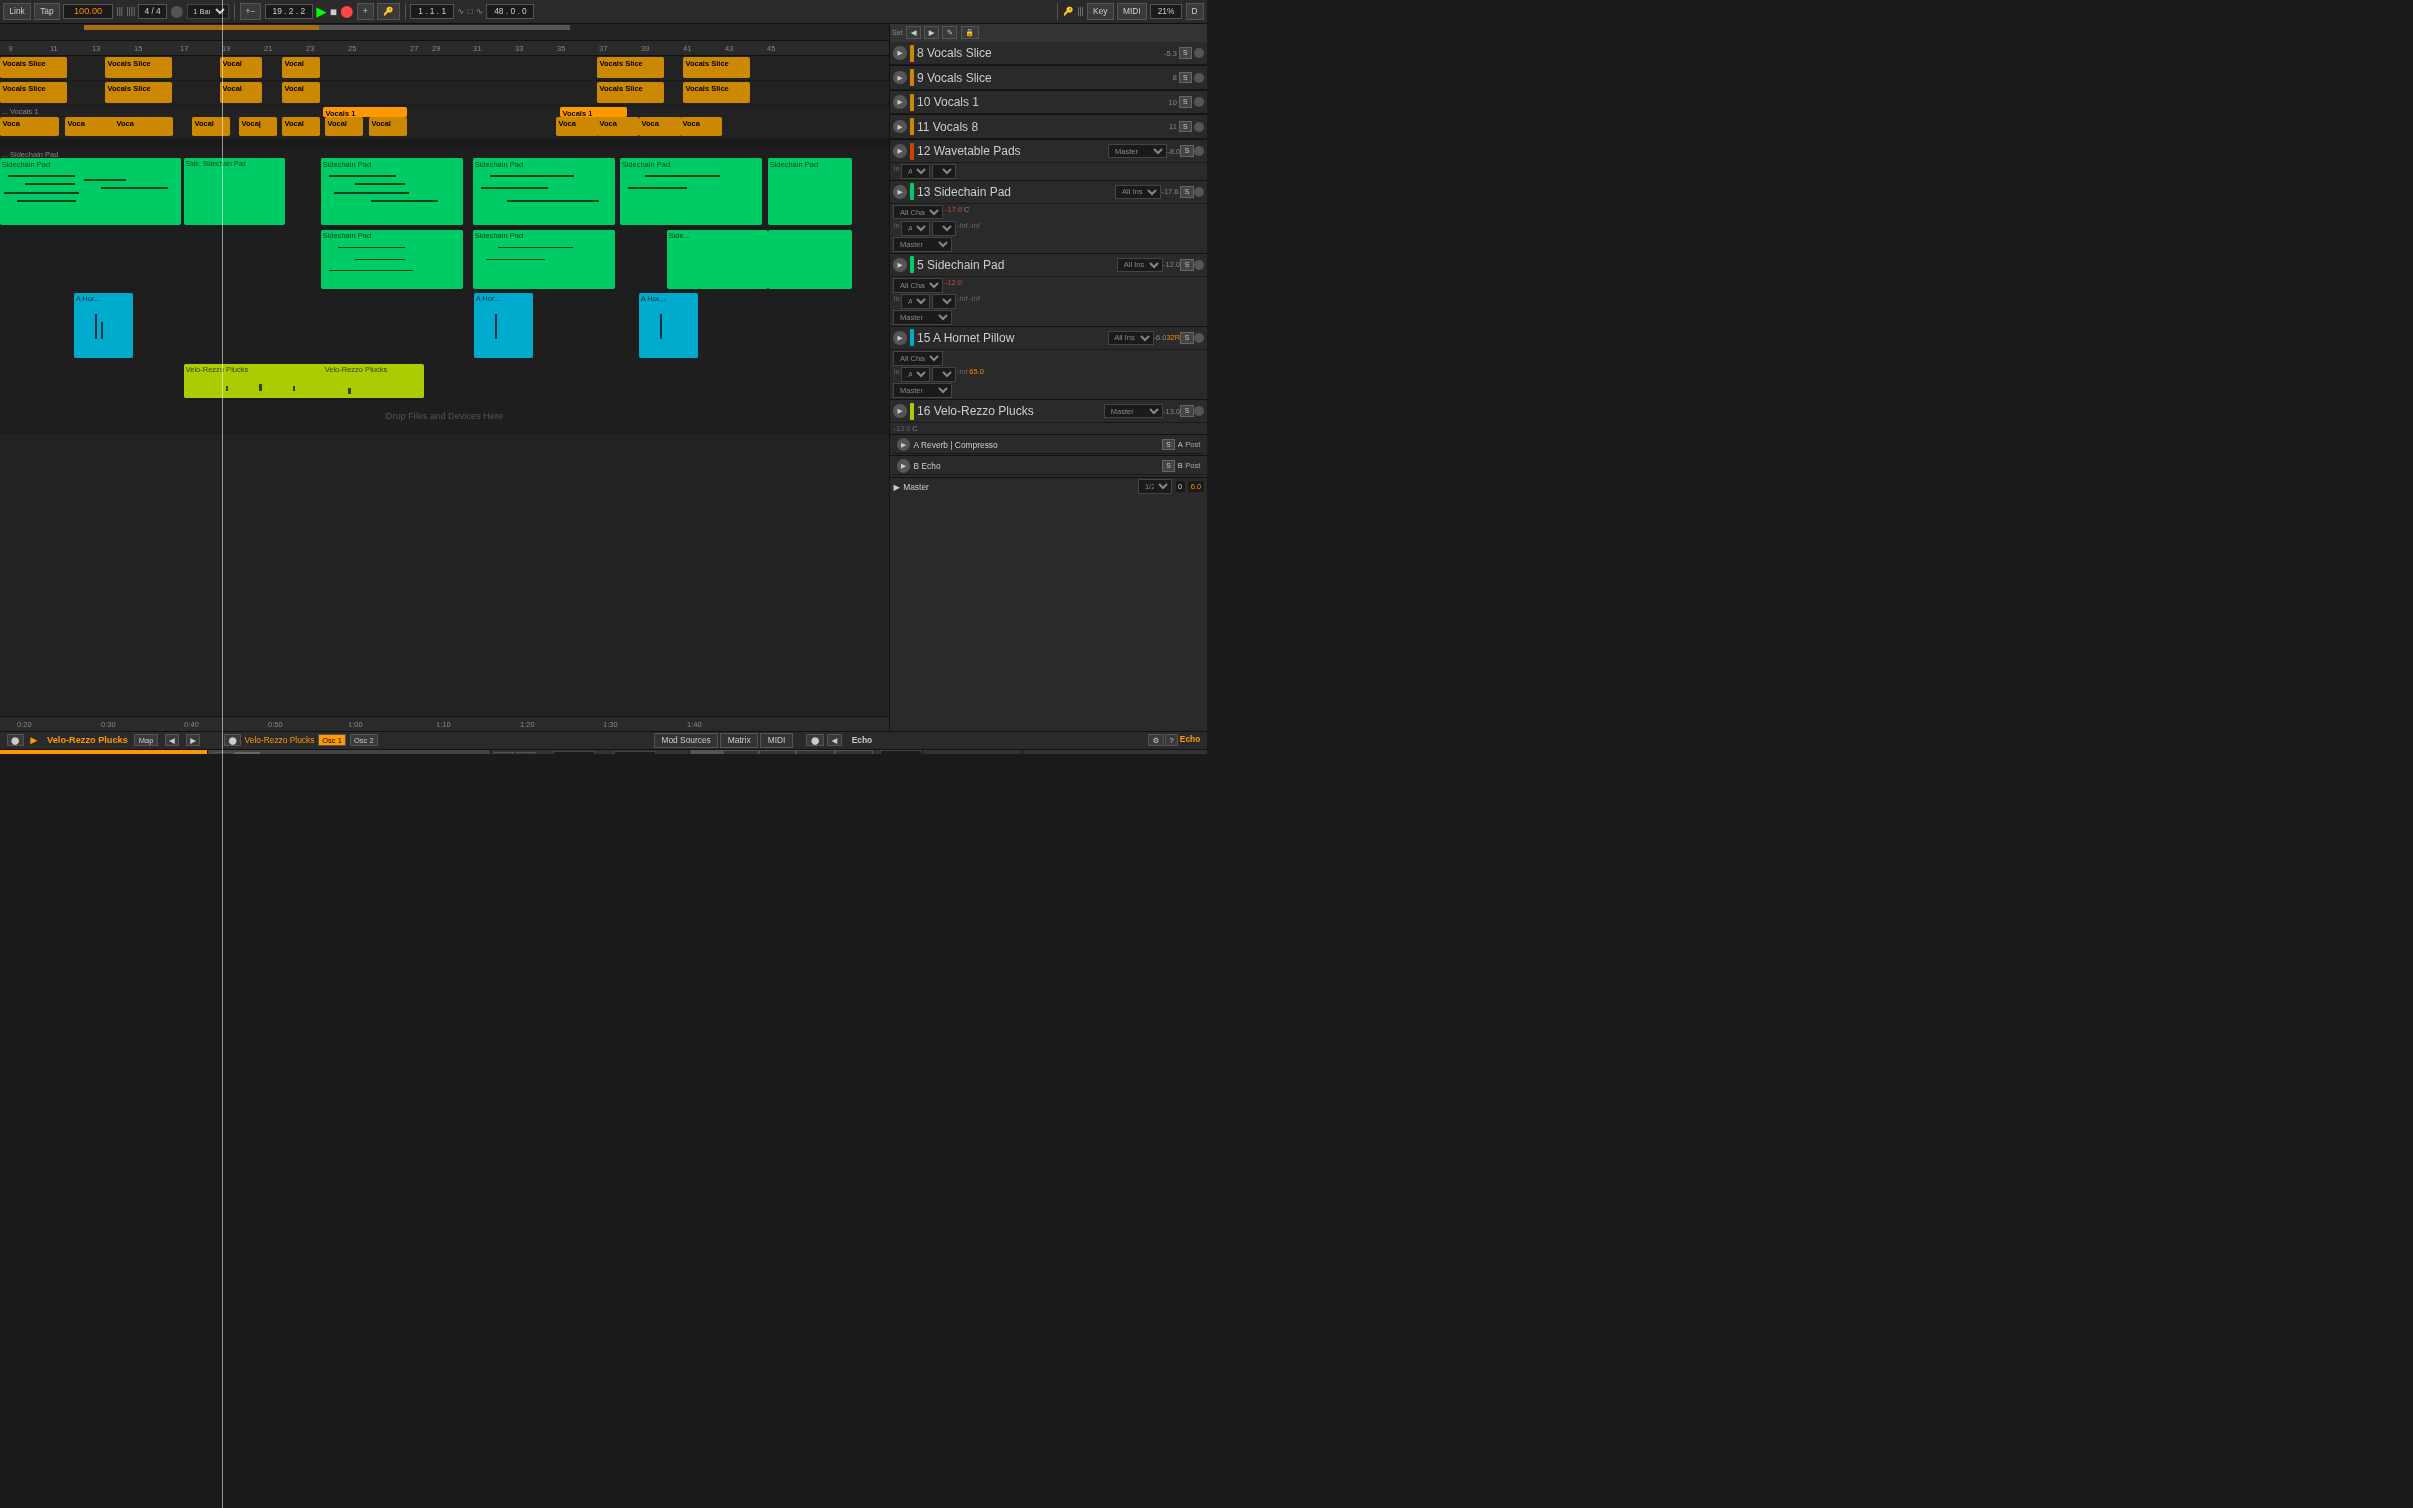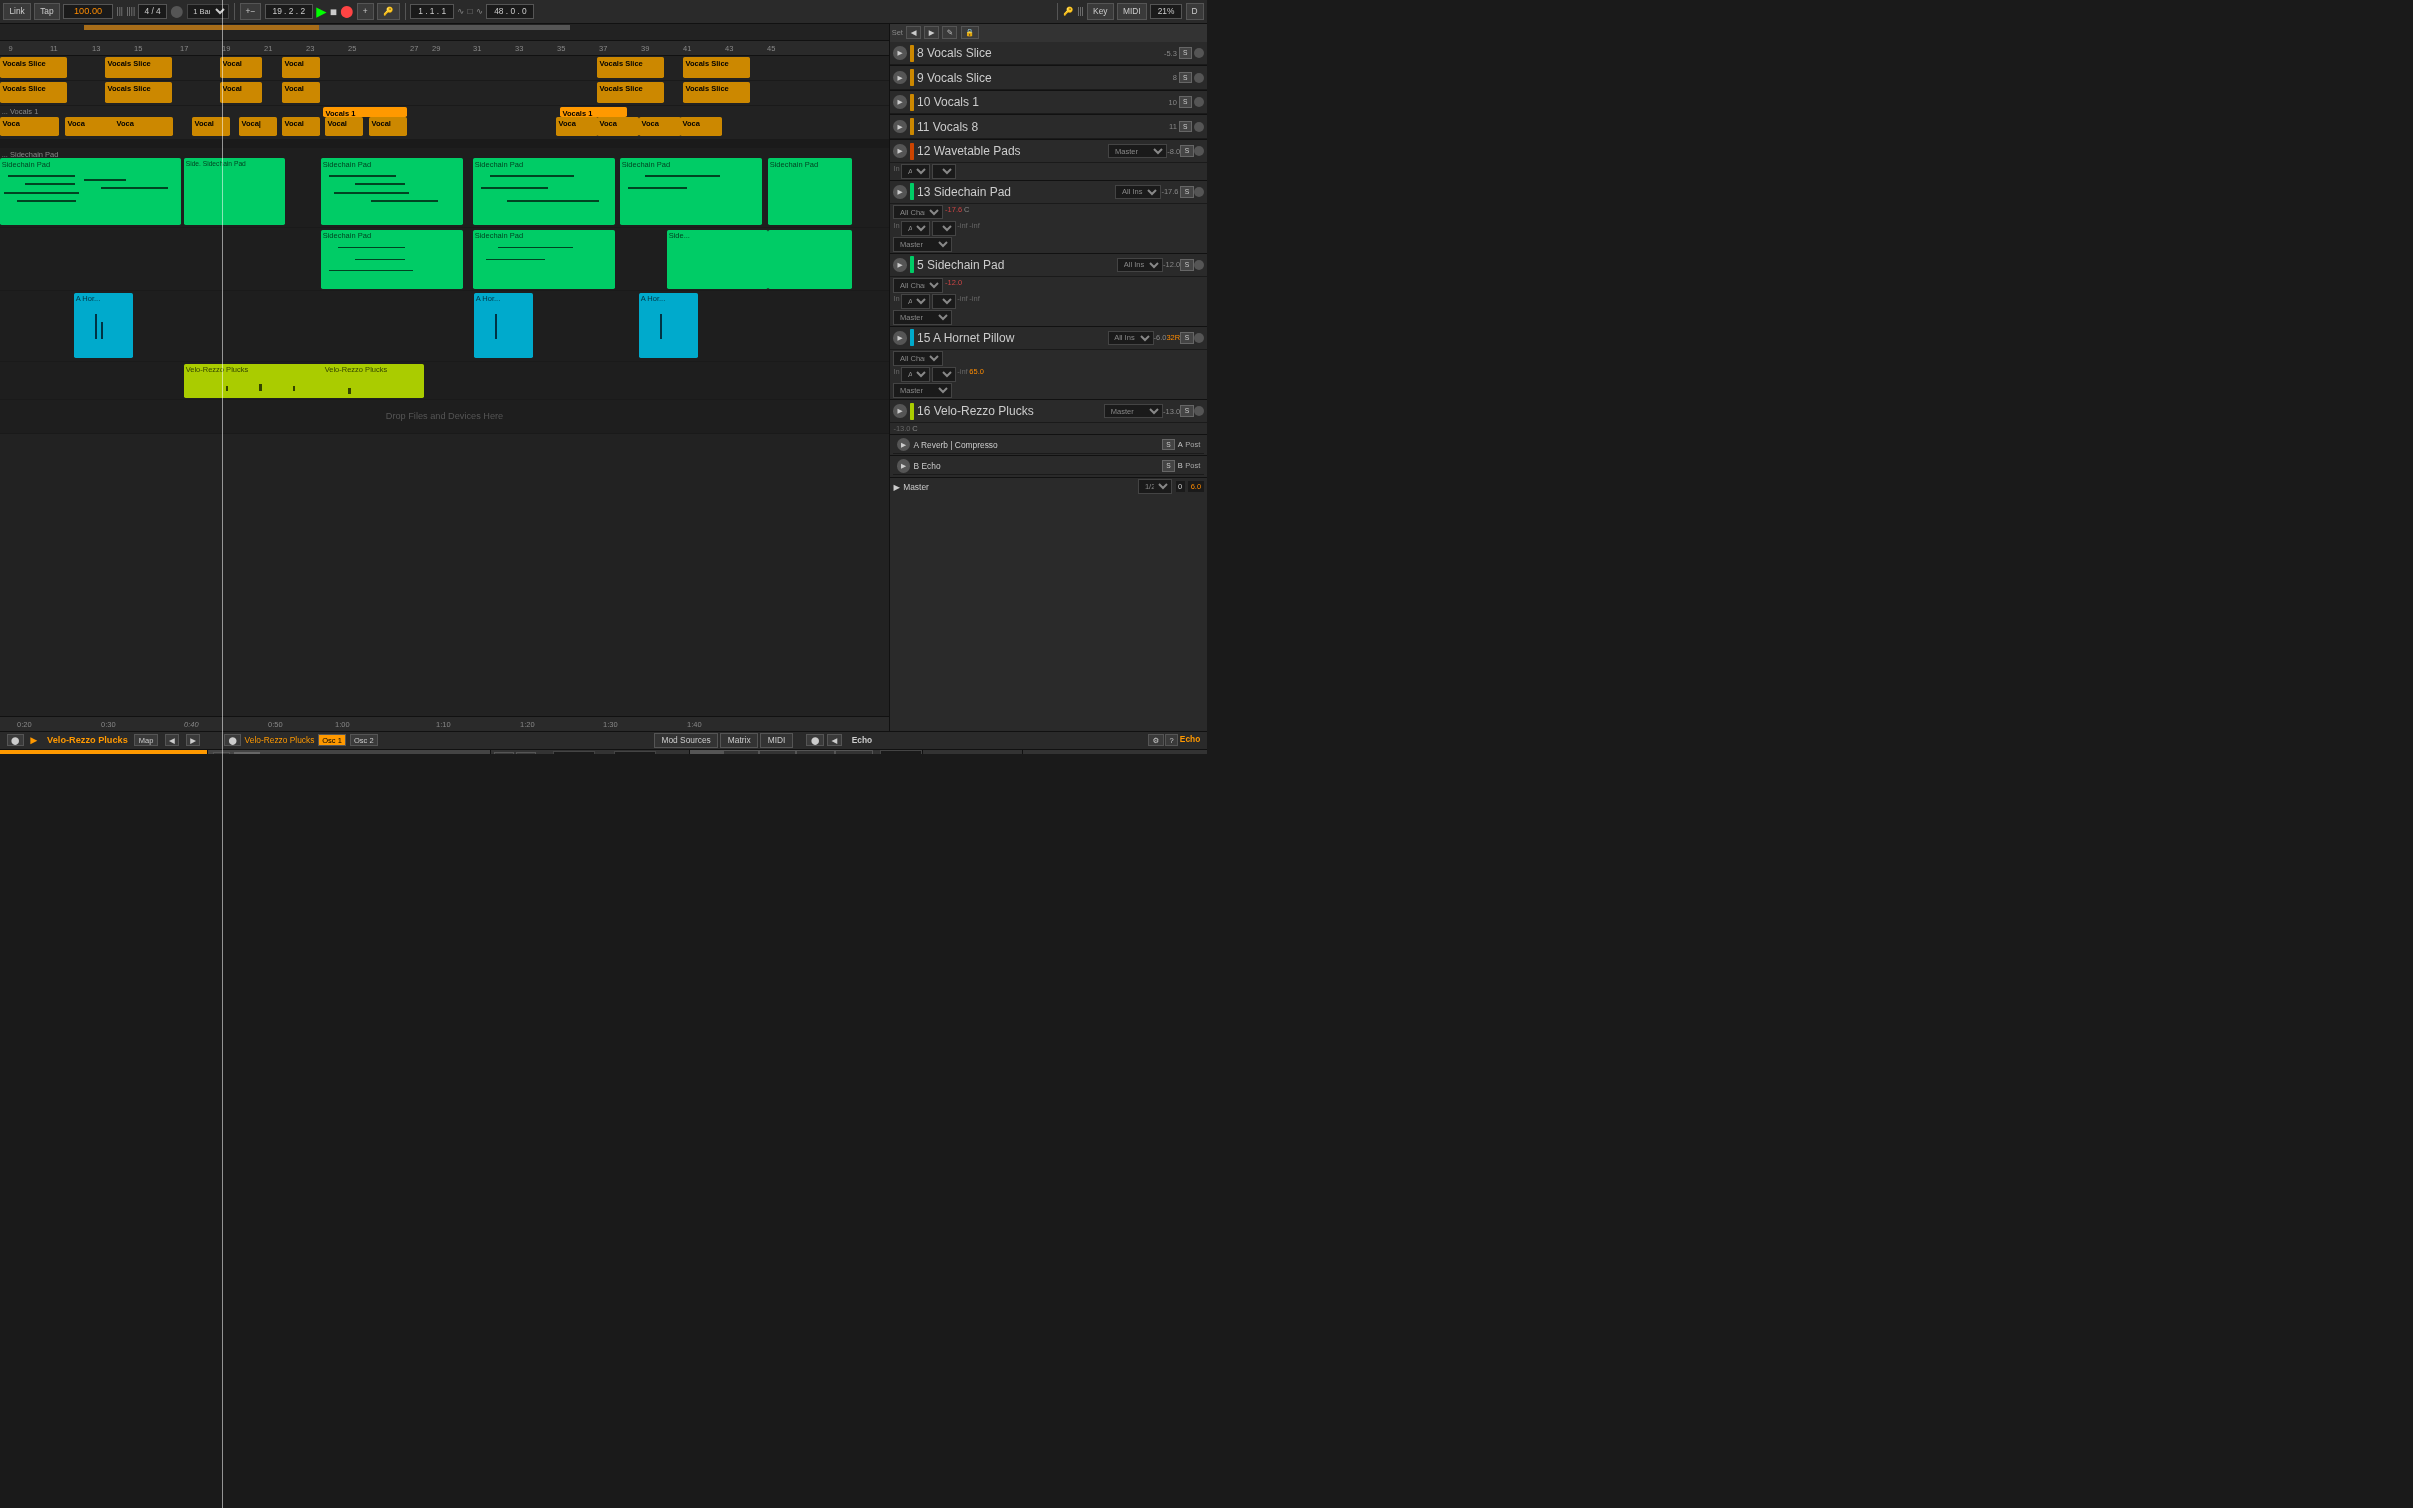--- a/index.html
+++ b/index.html
@@ -625,21 +625,21 @@
       <div class="track-row" style="height:34px;background:#1e1e1e;">
         <div style="display:flex;align-items:center;justify-content:center;width:100%;color:#555;font-size:9.2px;">Drop Files and Devices Here</div>
       </div>
     </div>
 
     <div class="timeline-ruler" style="background:#2a2a2a;border-top:0.8px solid #111;border-bottom:none;">
       <span class="ruler-mark" style="left:17px;">0:20</span>
       <span class="ruler-mark" style="left:101px;">0:30</span>
       <span class="ruler-mark" style="left:184px;font-style:italic;">0:40</span>
       <span class="ruler-mark" style="left:268px;">0:50</span>
-      <span class="ruler-mark" style="left:335px;">1:00</span>
+      <span class="ruler-mark" style="left:348px;">1:00</span>
       <span class="ruler-mark" style="left:436px;">1:10</span>
       <span class="ruler-mark" style="left:520px;">1:20</span>
       <span class="ruler-mark" style="left:603px;">1:30</span>
       <span class="ruler-mark" style="left:687px;">1:40</span>
     </div>
   </div>
 
   <div class="mixer-panel">
     <div class="mixer-controls-top">
       <span style="font-size:7.5px;color:#888;">Set</span>

